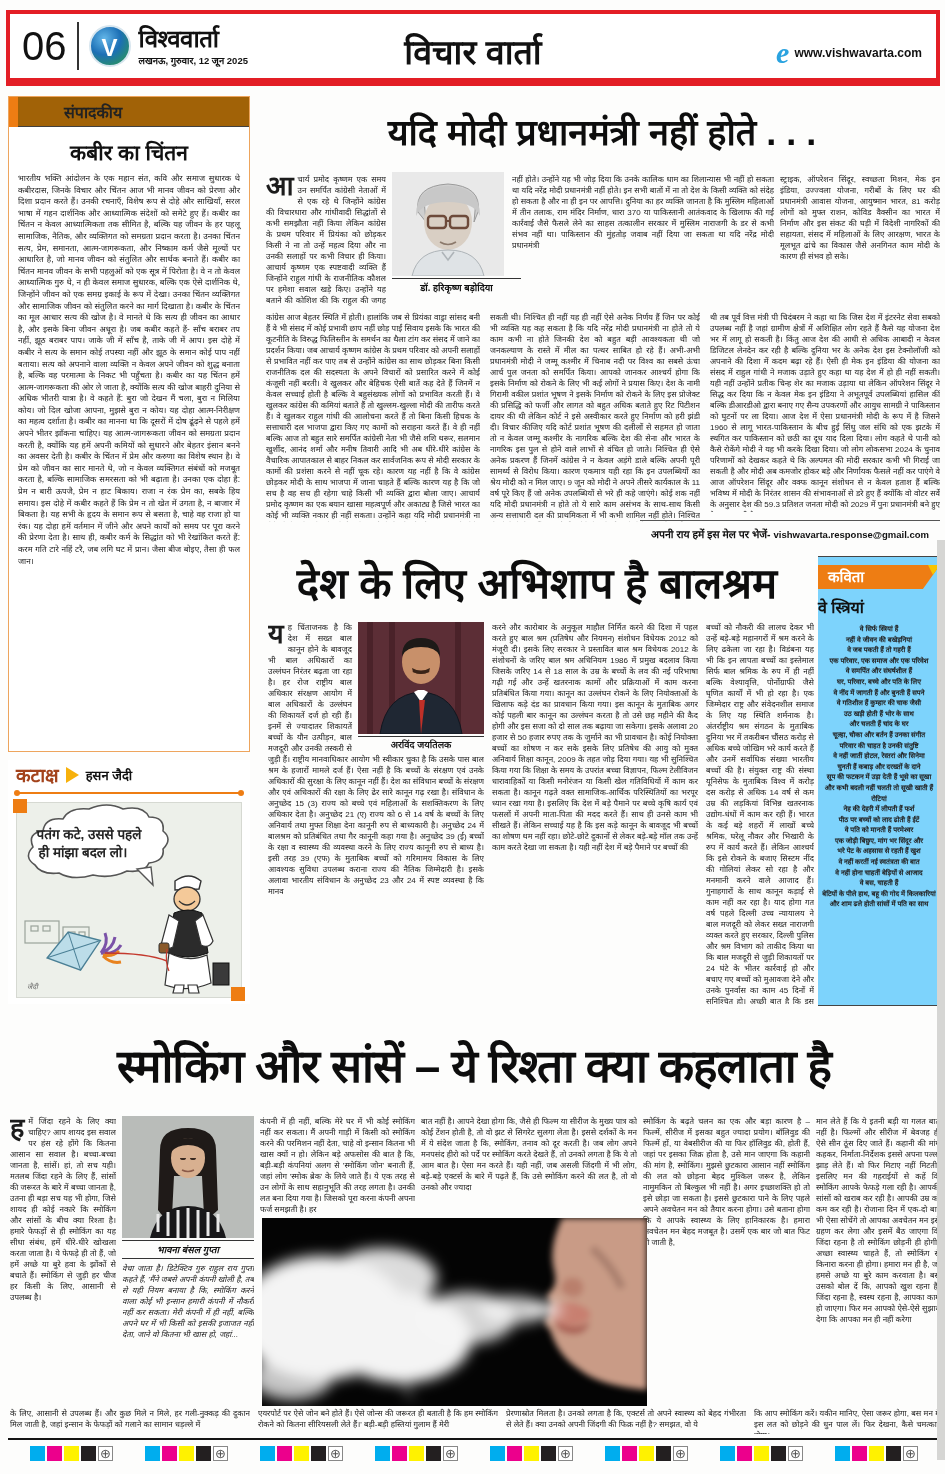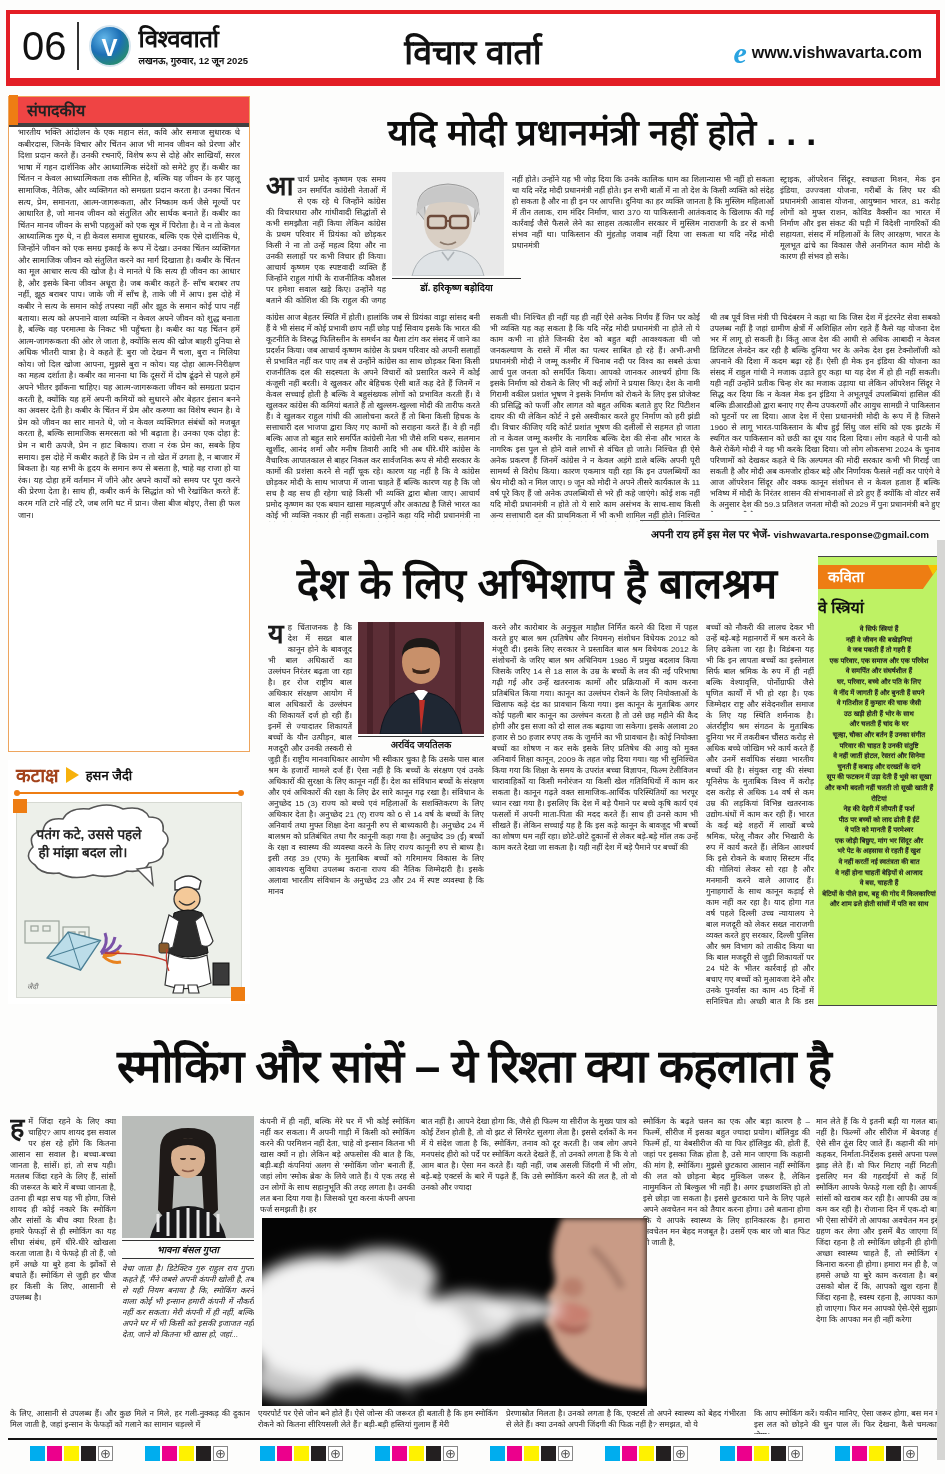--- a/index.html
+++ b/index.html
@@ -17,52 +17,52 @@
           background:radial-gradient(circle at 35% 30%, #63b6e8 0%, #1c6fb5 45%, #2f9e44 100%);
           color:#fff; font-weight:900; font-size:24px; text-align:center; line-height:42px; margin-right:8px;
           border:2px solid #d8e6ef; }
   .masthead-name { font-size:24px; font-weight:900; line-height:26px; letter-spacing:-0.5px; }
   .edition { font-size:9.5px; font-weight:700; margin-top:2px; }
   .section-title { position:absolute; left:50%; top:14px; transform:translateX(-50%);
                    font-size:34px; font-weight:900; white-space:nowrap; }
   .site { position:absolute; right:14px; top:26px; display:flex; align-items:center; gap:5px; }
   .e-icon { color:#2aa3e0; font-family:"Liberation Serif","DejaVu Serif",serif;
             font-style:italic; font-weight:900; font-size:30px; line-height:26px; }
-  .site-url { font-size:16px; font-weight:800; }
+  .site-url { font-size:12px; font-weight:800; }
 
   
   .abs { position:absolute; }
   .body-txt { font-size:8px; line-height:11px; text-align:justify; overflow:hidden; color:#1c1c1c; }
   .headline { font-weight:900; color:#0d0d0d; display:flex; justify-content:center; align-items:center; overflow:hidden; }
   .headline span { white-space:nowrap; }
   .dropcap { float:left; font-size:27px; font-weight:900; line-height:23px; margin:1px 4px 0 0; }
   .caption { border-top:1px solid #333; font-size:9.5px; font-weight:800; text-align:center; padding-top:2px; margin-top:2px; }
 
   
   .edit-box { left:8px; top:96px; width:242px; height:656px; border:1.5px solid #eda45c; background:#fff; }
-  .edit-hdr { height:30px; background:#ef4444; border-bottom:4px solid #404040; display:flex; align-items:center; }
+  .edit-hdr { height:30px; background:#a16207; border-bottom:1px solid #404040; display:flex; align-items:center;gap:37px; }
   .edit-block { width:9px; height:30px; background:#ee7d13; margin-right:9px; }
   .edit-label { font-size:16px; font-weight:800; color:#222; }
   .edit-title { text-align:center; font-size:21px; font-weight:800; margin:11px 0 7px; }
   .edit-body { padding:0 9px; height:588px; }
 
   
   .kataksh { left:8px; top:760px; width:242px; height:244px; background:#fff; }
   .kat-hdr { display:flex; align-items:center; gap:7px; padding:2px 8px 0; }
   .kat-label { font-size:19px; font-weight:900; color:#a3431c;text-align:center; }
   .kat-arrow { width:0; height:0; border-top:8px solid transparent; border-bottom:8px solid transparent; border-left:13px solid #f7b10c; }
   .kat-author { font-size:13px; font-weight:800; }
   .kat-line { margin:4px 8px 0; border-top:2px solid #ee7d13; position:relative; }
   .kat-line i { position:absolute; top:-4px; width:6px; height:6px; background:#ee7d13; border-radius:50%; }
   .kat-line i.r { right:-2px; } .kat-line i.l { left:-2px; }
   .cartoon-frame { position:relative; margin:8px 8px 0; height:196px; background:#edf0ea; border:1px solid #d6d9d2; }
   .corner { position:absolute; width:14px; height:14px; background:#ee7d13; }
 
   
-  .poem-box { left:818px; top:556px; width:122px; height:450px; border-top:1px solid #444; border-bottom:1px solid #444; padding-top:8px; background:#bef264; }
+  .poem-box { left:818px; top:556px; width:122px; height:450px; border-top:1px solid #444; border-bottom:1px solid #444; padding-top:8px; background:#7dd3fc; }
   .poem-banner { position:relative; height:24px; background:#ee7d13; color:#fff; font-size:15px; font-weight:800; line-height:24px; padding-left:10px;
                  clip-path:polygon(0 0,100% 0,86% 100%,0 100%); }
   .poem-banner::after { content:""; position:absolute; right:0; top:0; border-top:24px solid #f8c300; border-left:12px solid transparent; }
   .poem-author-row { display:flex; margin-top:9px; align-items:flex-end; border-bottom:1px solid #555; padding-bottom:4px; }
   .poem-author { font-size:11.5px; font-weight:800; margin:0 0 6px 6px; }
   .poem-title { font-size:16px; font-weight:800; text-align:left; margin:7px 0 6px; }
   .poem-text { font-size:6.8px; line-height:10.6px; text-align:center; white-space:pre-line; font-weight:600; color:#222; }
 
   
   .feedback { left:640px; top:520px; width:300px; border-top:1.5px solid #555; padding-top:6px;
@@ -100,20 +100,21 @@
       <span class="e-icon">e</span>
       <span class="site-url">www.vishwavarta.com</span>
     </div>
   </div>
 
   <div class="abs edit-box">
     <div class="edit-hdr">
       <div class="edit-block"></div>
       <div class="edit-label">संपादकीय</div>
     </div>
+    <div class="edit-title">कबीर का चिंतन</div>
     <div class="body-txt edit-body" style="font-size:8.2px; line-height:11.6px;">भारतीय भक्ति आंदोलन के एक महान संत, कवि और समाज सुधारक थे कबीरदास, जिनके विचार और चिंतन आज भी मानव जीवन को प्रेरणा और दिशा प्रदान करते हैं। उनकी रचनाएँ, विशेष रूप से दोहे और साखियाँ, सरल भाषा में गहन दार्शनिक और आध्यात्मिक संदेशों को समेटे हुए हैं। कबीर का चिंतन न केवल आध्यात्मिकता तक सीमित है, बल्कि यह जीवन के हर पहलू सामाजिक, नैतिक, और व्यक्तिगत को समग्रता प्रदान करता है। उनका चिंतन सत्य, प्रेम, समानता, आत्म-जागरूकता, और निष्काम कर्म जैसे मूल्यों पर आधारित है, जो मानव जीवन को संतुलित और सार्थक बनाते हैं। कबीर का चिंतन मानव जीवन के सभी पहलुओं को एक सूत्र में पिरोता है। वे न तो केवल आध्यात्मिक गुरु थे, न ही केवल समाज सुधारक, बल्कि एक ऐसे दार्शनिक थे, जिन्होंने जीवन को एक समग्र इकाई के रूप में देखा। उनका चिंतन व्यक्तिगत और सामाजिक जीवन को संतुलित करने का मार्ग दिखाता है। कबीर के चिंतन का मूल आधार सत्य की खोज है। वे मानते थे कि सत्य ही जीवन का आधार है, और इसके बिना जीवन अधूरा है। जब कबीर कहते हैं- साँच बराबर तप नहीं, झूठ बराबर पाप। जाके जी में साँच है, ताके जी में आप। इस दोहे में कबीर ने सत्य के समान कोई तपस्या नहीं और झूठ के समान कोई पाप नहीं बताया। सत्य को अपनाने वाला व्यक्ति न केवल अपने जीवन को शुद्ध बनाता है, बल्कि वह परमात्मा के निकट भी पहुँचता है। कबीर का यह चिंतन हमें आत्म-जागरूकता की ओर ले जाता है, क्योंकि सत्य की खोज बाहरी दुनिया से अधिक भीतरी यात्रा है। वे कहते हैं: बुरा जो देखन मैं चला, बुरा न मिलिया कोय। जो दिल खोजा आपना, मुझसे बुरा न कोय। यह दोहा आत्म-निरीक्षण का महत्व दर्शाता है। कबीर का मानना था कि दूसरों में दोष ढूंढ़ने से पहले हमें अपने भीतर झाँकना चाहिए। यह आत्म-जागरूकता जीवन को समग्रता प्रदान करती है, क्योंकि यह हमें अपनी कमियों को सुधारने और बेहतर इंसान बनने का अवसर देती है। कबीर के चिंतन में प्रेम और करुणा का विशेष स्थान है। वे प्रेम को जीवन का सार मानते थे, जो न केवल व्यक्तिगत संबंधों को मजबूत करता है, बल्कि सामाजिक समरसता को भी बढ़ाता है। उनका एक दोहा है: प्रेम न बारी ऊपजै, प्रेम न हाट बिकाय। राजा न रंक प्रेम का, सबके हिय समाय। इस दोहे में कबीर कहते हैं कि प्रेम न तो खेत में उगता है, न बाजार में बिकता है। यह सभी के हृदय के समान रूप से बसता है, चाहे वह राजा हो या रंक। यह दोहा हमें वर्तमान में जीने और अपने कार्यों को समय पर पूरा करने की प्रेरणा देता है। साथ ही, कबीर कर्म के सिद्धांत को भी रेखांकित करते हैं: करम गति टारे नहिं टरै, जब लगि घट में प्रान। जैसा बीज बोइए, तैसा ही फल जान।</div>
   </div>
 
   <div class="abs kataksh">
     <div class="kat-hdr">
       <span class="kat-label">कटाक्ष</span>
       <span class="kat-arrow"></span>
       <span class="kat-author">हसन जैदी</span>
     </div>
     <div class="kat-line">

